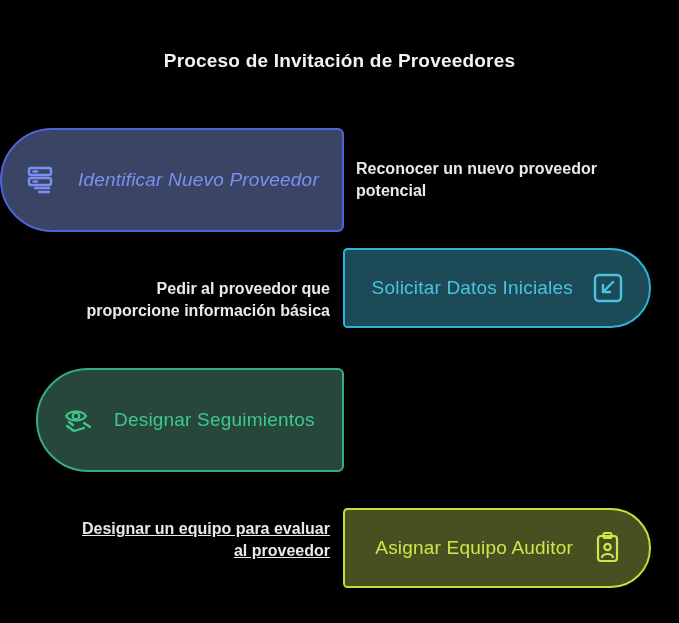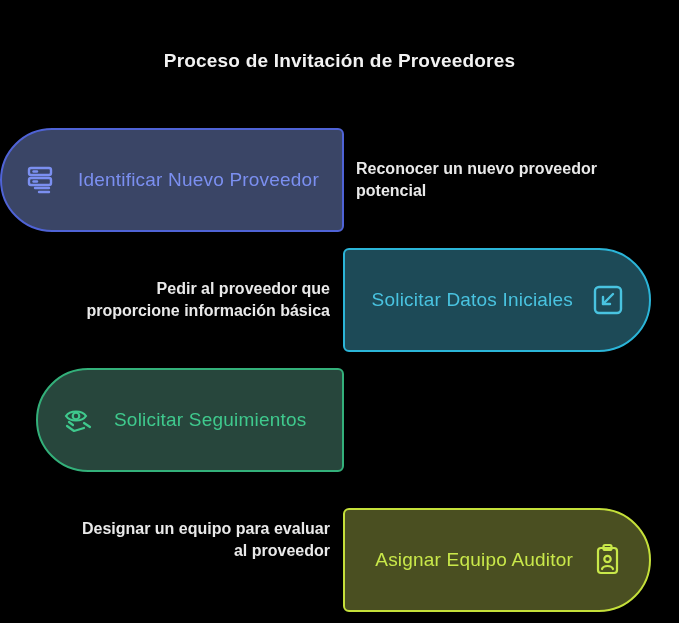--- a/index.html
+++ b/index.html
@@ -51,21 +51,21 @@
     border: 2px solid;
     display: flex;
     align-items: center;
     padding-left: 18px;
   }
   .step.right .box {
     position: absolute;
     right: 0;
     top: 0;
     width: 308px;
-    height: 104px;
+    height: 80px;
     box-sizing: border-box;
     border-radius: 6px 52px 52px 6px;
     border: 2px solid;
     display: flex;
     align-items: center;
     justify-content: flex-end;
     padding-right: 18px;
   }
   .box .label {
     font-size: 19px;
@@ -111,21 +111,21 @@
   #row2 { top: 248px; left: 0; width: 679px; }
   #row3 { top: 368px; left: 0; width: 679px; }
   #row4 { top: 488px; left: 0; width: 679px; }
 
   #row1 .box { left: 0; width: 344px; }
   #row2 .box { right: 28px; width: 308px; }
   #row3 .box { left: 36px; width: 308px; }
   #row4 .box { right: 28px; width: 308px; margin-top: 20px; }
 
   #row2 .desc.to-left { left: 70px; width: 260px; }
-  #row4 .desc.to-left { left: 70px; width: 260px; }
+  #row4 .desc.to-left { left: 70px; width: 260px; text-decoration: underline; }
   #row3 .desc.to-right { left: 358px; width: 250px; }
   #row1 .desc.to-right { left: 356px; width: 250px; }
 </style>
 </head>
 <body>
 
 <div id="stage">
 
   <div class="title">Proceso de Invitación de Proveedores</div>
 
@@ -134,21 +134,21 @@
       <span class="icon">
         <svg width="40" height="40" viewBox="0 0 40 40" fill="none">
           <rect x="6" y="8" width="22" height="7" rx="2" stroke="#7b8ff0" stroke-width="2.4"></rect>
           <rect x="6" y="18" width="22" height="7" rx="2" stroke="#7b8ff0" stroke-width="2.4"></rect>
           <line x1="10.5" y1="11.5" x2="14" y2="11.5" stroke="#7b8ff0" stroke-width="2.4" stroke-linecap="round"></line>
           <line x1="10.5" y1="21.5" x2="14" y2="21.5" stroke="#7b8ff0" stroke-width="2.4" stroke-linecap="round"></line>
           <path d="M12 28 h14" stroke="#7b8ff0" stroke-width="2.4" stroke-linecap="round"></path>
           <path d="M16 32 h10" stroke="#7b8ff0" stroke-width="2.4" stroke-linecap="round"></path>
         </svg>
       </span>
-      <span class="label" style="color: rgb(123, 143, 240);">Identificar Nuevo Proveedor</span>
+      <span class="label" style="color: rgb(123, 143, 240); font-style: italic;">Identificar Nuevo Proveedor</span>
     </div>
     <div class="desc to-right">Reconocer un nuevo proveedor potencial</div>
   </div>
 
   <div class="step right" id="row2">
     <div class="desc to-left">Pedir al proveedor que proporcione información básica</div>
     <div class="box" id="box2" style="background: rgb(29, 74, 87); border-color: rgb(43, 181, 216);">
       <span class="label" style="color: rgb(73, 195, 224);">Solicitar Datos Iniciales</span>
       <span class="icon">
         <svg width="40" height="40" viewBox="0 0 40 40" fill="none">
@@ -164,21 +164,21 @@
     <div class="box" id="box3" style="background: rgb(39, 70, 60); border-color: rgb(51, 176, 122);">
       <span class="icon">
         <svg width="40" height="40" viewBox="0 0 40 40" fill="none">
           <path d="M7 16 C11 10, 23 10, 27 16 C23 22, 11 22, 7 16 Z" stroke="#3fc98d" stroke-width="2.2"></path>
           <circle cx="17" cy="16" r="3.3" stroke="#3fc98d" stroke-width="2.2"></circle>
           <path d="M8 26 l7 5 l10 -3" stroke="#3fc98d" stroke-width="2.2" stroke-linecap="round" stroke-linejoin="round"></path>
           <path d="M25 23 l6 4" stroke="#3fc98d" stroke-width="2.2" stroke-linecap="round"></path>
           <path d="M10 22 l4 3" stroke="#3fc98d" stroke-width="2.2" stroke-linecap="round"></path>
         </svg>
       </span>
-      <span class="label" style="color: rgb(63, 201, 141);">Solicitar Seguimientos</span>
+      <span class="label" style="color: rgb(63, 201, 141);">Designar Seguimientos</span>
     </div>
   </div>
 
   <div class="step right" id="row4">
     <div class="desc to-left">Designar un equipo para evaluar al proveedor</div>
     <div class="box" id="box4" style="background: rgb(74, 79, 33); border-color: rgb(197, 224, 58);">
       <span class="label" style="color: rgb(201, 232, 74);">Asignar Equipo Auditor</span>
       <span class="icon">
         <svg width="40" height="40" viewBox="0 0 40 40" fill="none">
           <rect x="10" y="8" width="19" height="25" rx="3" stroke="#c9e84a" stroke-width="2.2"></rect>

